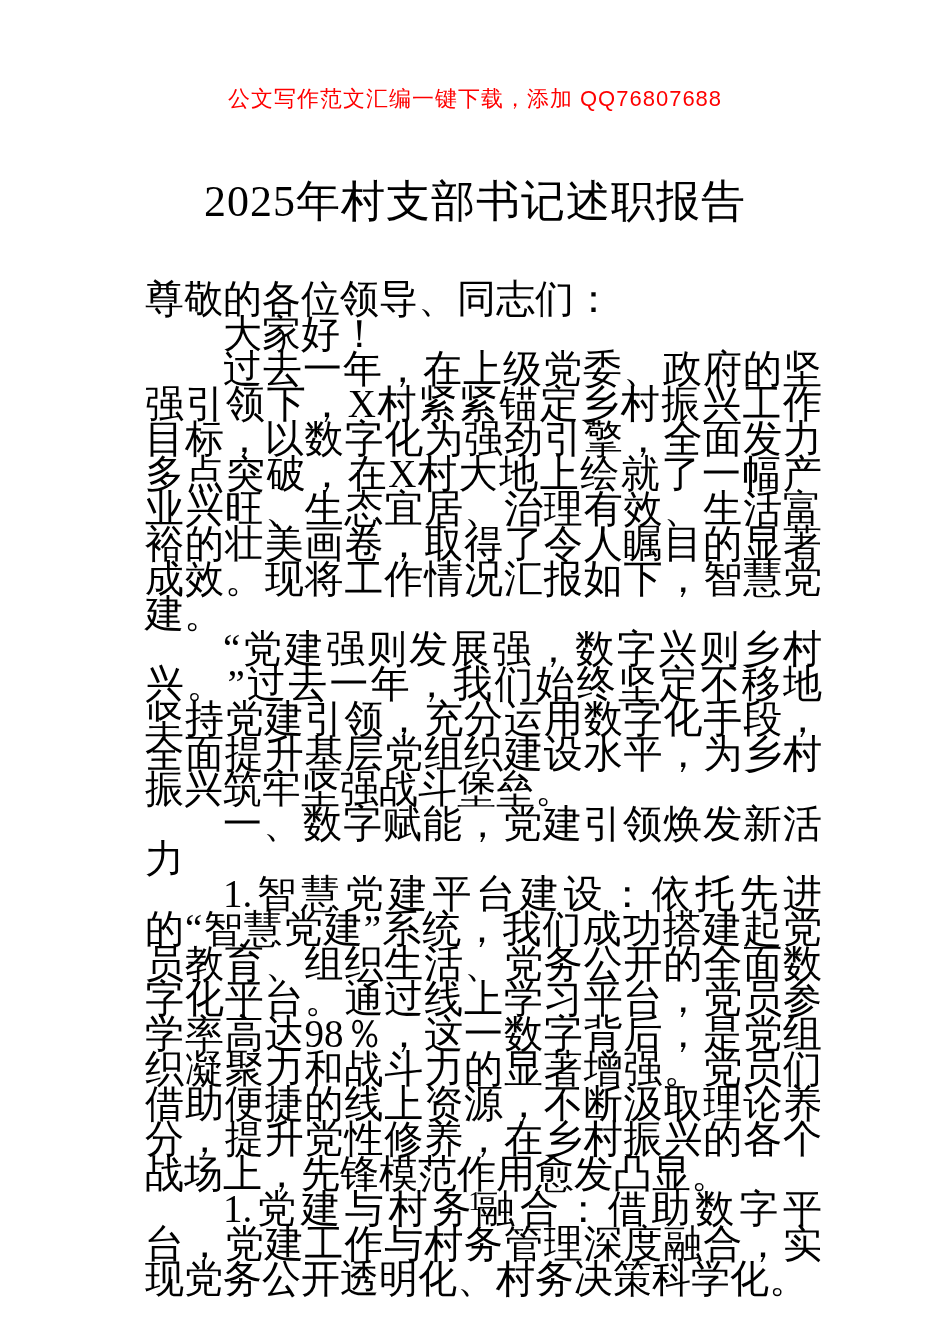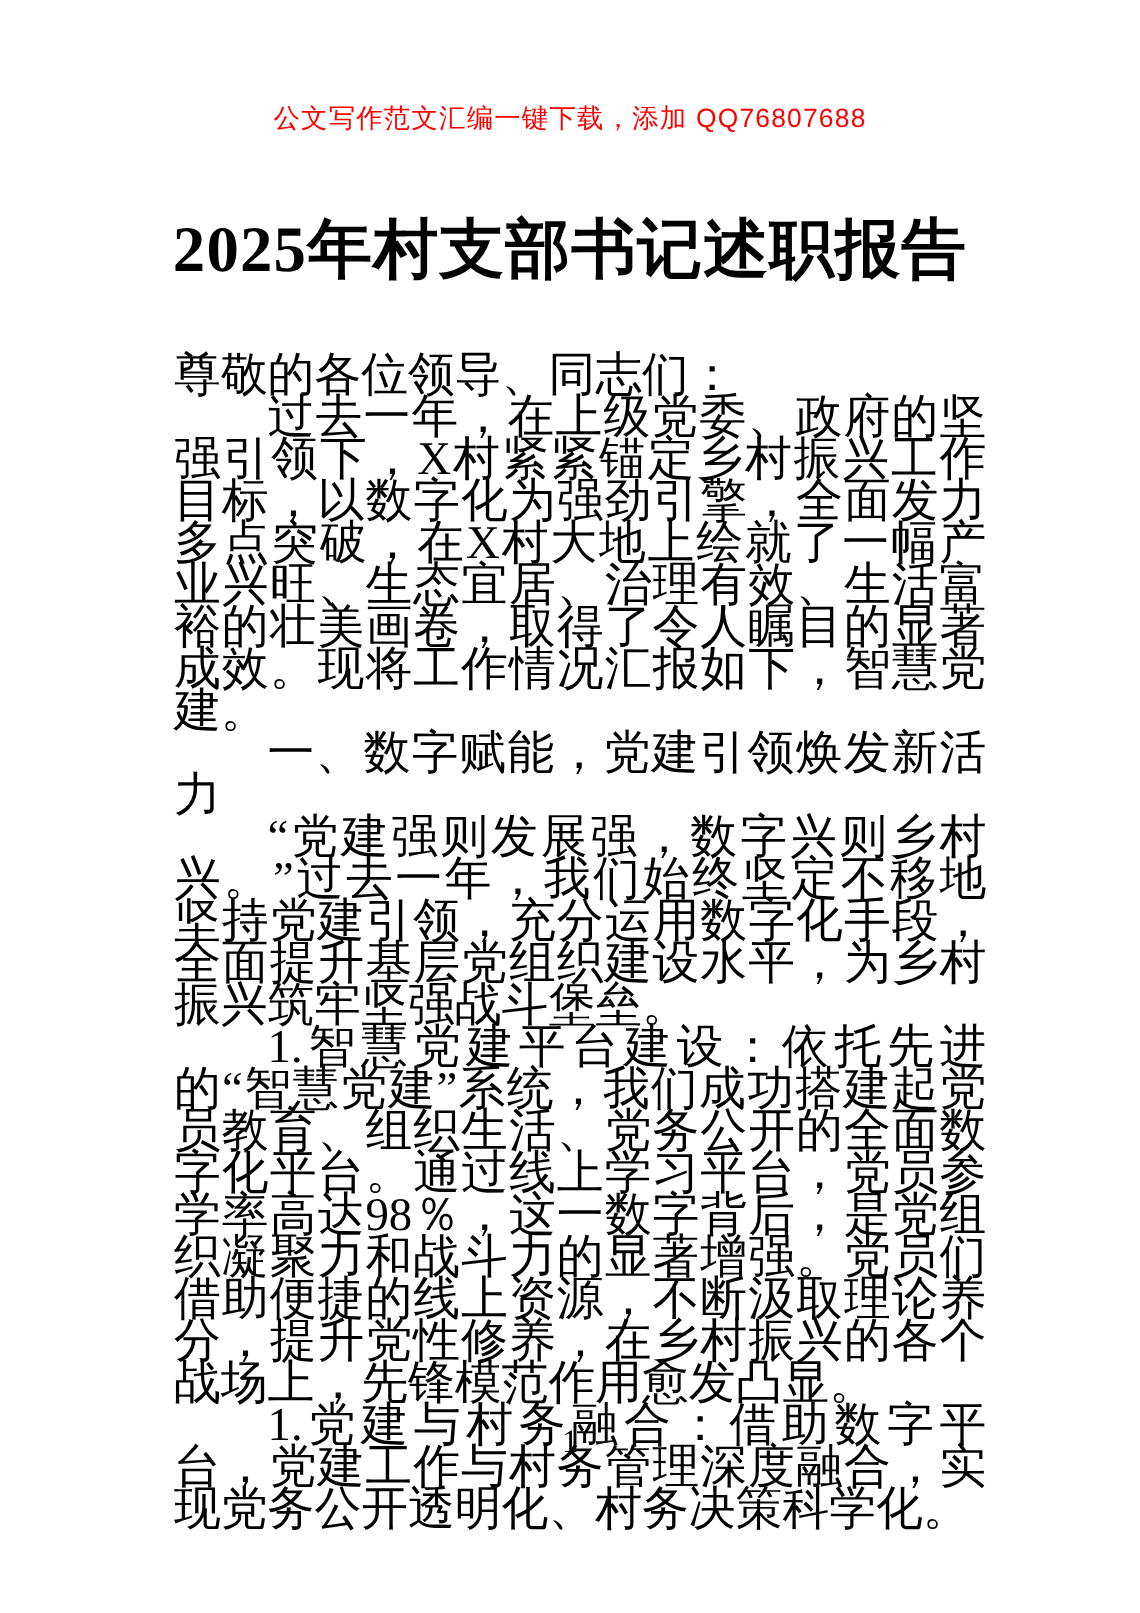--- a/index.html
+++ b/index.html
@@ -18,22 +18,22 @@
     padding-top: 84px;
     text-align: center;
     font-size: 22px;
     font-family: "Liberation Sans", "DejaVu Sans", sans-serif;
     color: #fe0000;
     letter-spacing: 1px;
   }
   .doc-title {
     margin-top: 58px;
     text-align: center;
-    font-size: 54px;
-    font-weight: 700;
+    font-size: 44px;
+    font-weight: 400;
     letter-spacing: 1px;
   }
   .doc-body {
     margin: 50px 128px 0 145px;
     font-size: 39px;
     line-height: 35px;
     text-align: justify;
     text-justify: inter-ideograph;
   }
   .doc-body p { margin: 0; }
@@ -52,22 +52,23 @@
 <body>
 
 <div class="page">
 
   <div class="banner" style="color: rgb(254, 0, 0);">公文写作范文汇编一键下载，添加 QQ76807688</div>
 
   <h1 class="doc-title">2025年村支部书记述职报告</h1>
 
   <div class="doc-body">
       <p><span>尊敬的各位领导、同志们：</span></p>
+      <p class="indent"><span>大家好！</span></p>
       <p class="indent"><span>过去一年，在上级党委、政府的坚强引领下，X村紧紧锚定乡村振兴工作目标，以数字化为强劲引擎，全面发力多点突破，在X村大地上绘就了一幅产业兴旺、生态宜居、治理有效、生活富裕的壮美画卷，取得了令人瞩目的显著成效。现将工作情况汇报如下，智慧党建。</span></p>
+      <p class="indent"><span>“党建强则发展强，数字兴则乡村兴。”过去一年，我们始终坚定不移地坚持党建引领，充分运用数字化手段，全面提升基层党组织建设水平，为乡村振兴筑牢坚强战斗堡垒。</span></p>
       <p class="indent"><span>一、数字赋能，党建引领焕发新活力</span></p>
-      <p class="indent"><span>“党建强则发展强，数字兴则乡村兴。”过去一年，我们始终坚定不移地坚持党建引领，充分运用数字化手段，全面提升基层党组织建设水平，为乡村振兴筑牢坚强战斗堡垒。</span></p>
       <p class="indent"><span class="bold">1.智慧党建平台建设：</span><span>依托先进的“智慧党建”系统，我们成功搭建起党员教育、组织生活、党务公开的全面数字化平台。通过线上学习平台，党员参学率高达98％，这一数字背后，是党组织凝聚力和战斗力的显著增强。党员们借助便捷的线上资源，不断汲取理论养分，提升党性修养，在乡村振兴的各个战场上，先锋模范作用愈发凸显。</span></p>
       <p class="indent"><span class="bold">1.党建与村务融合：</span><span>借助数字平台，党建工作与村务管理深度融合，实现党务公开透明化、村务决策科学化。</span></p>
     </div>
 
   <div class="page-number">1</div>
 
 </div>
 
 </body></html>

